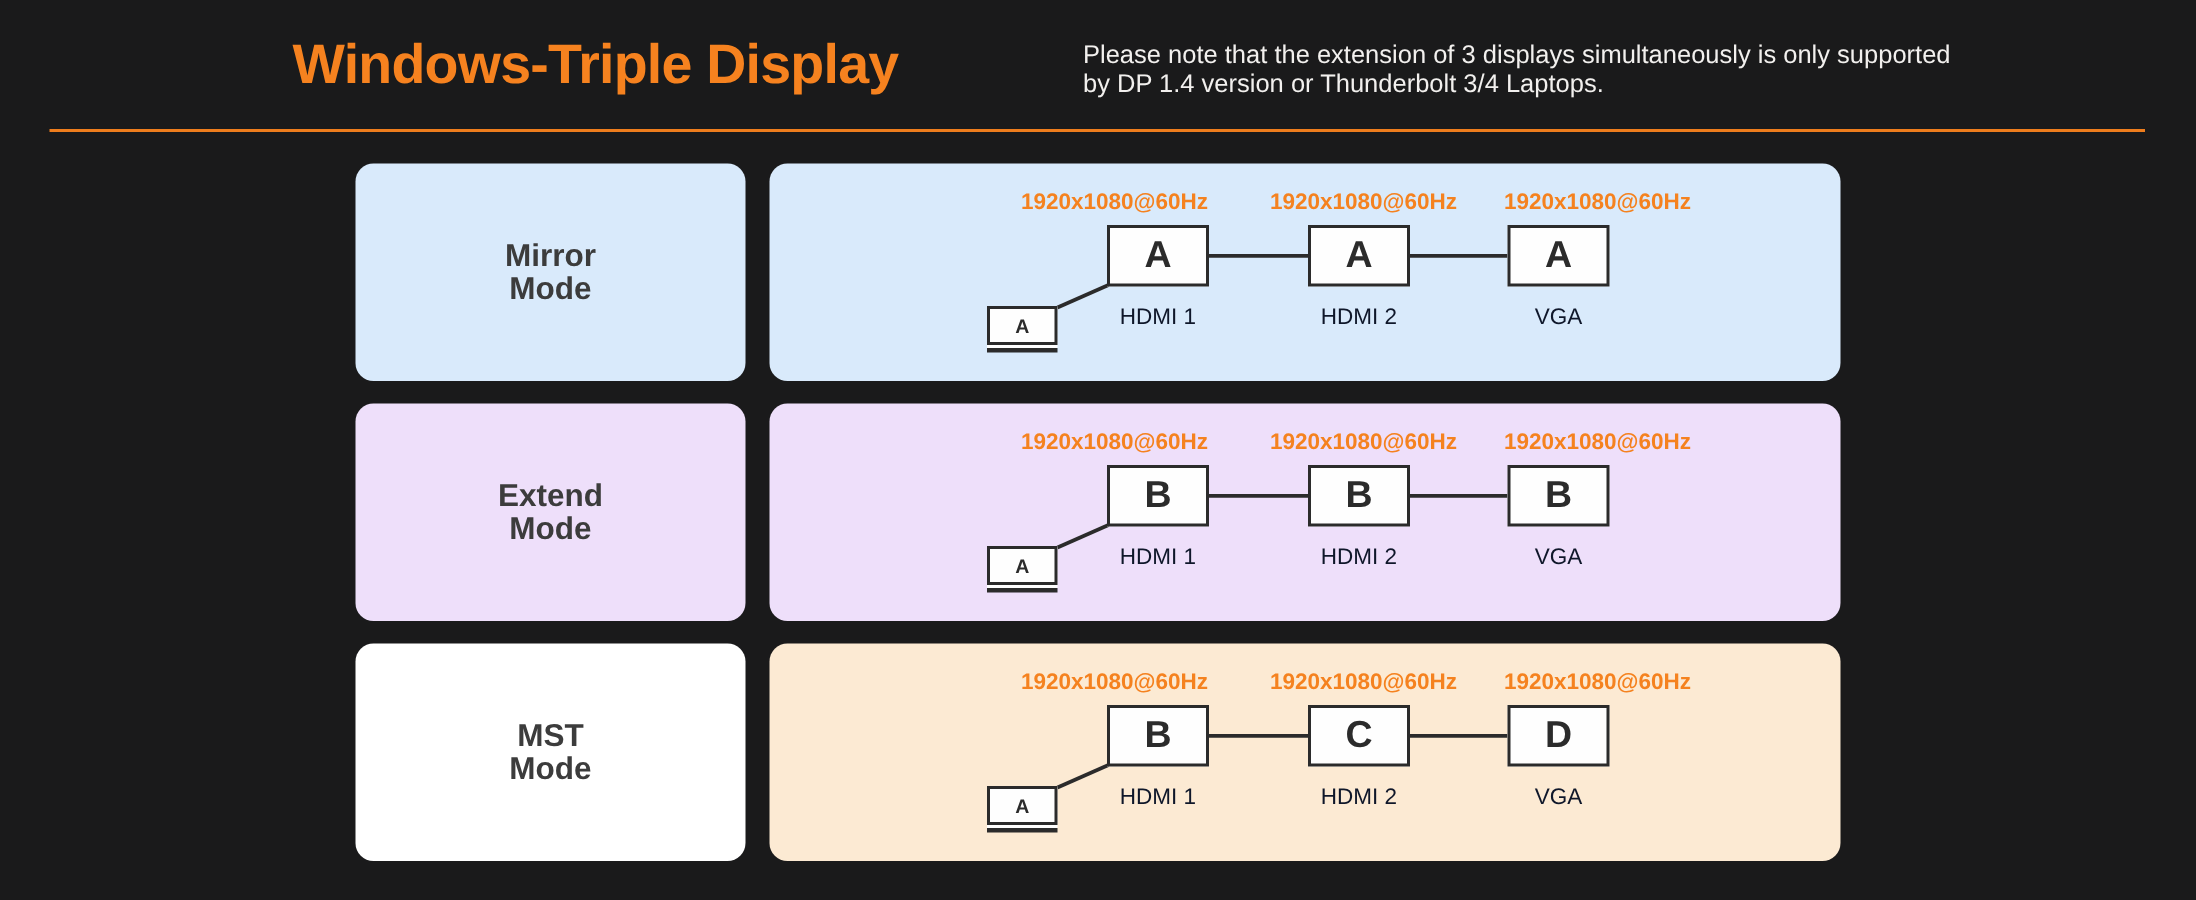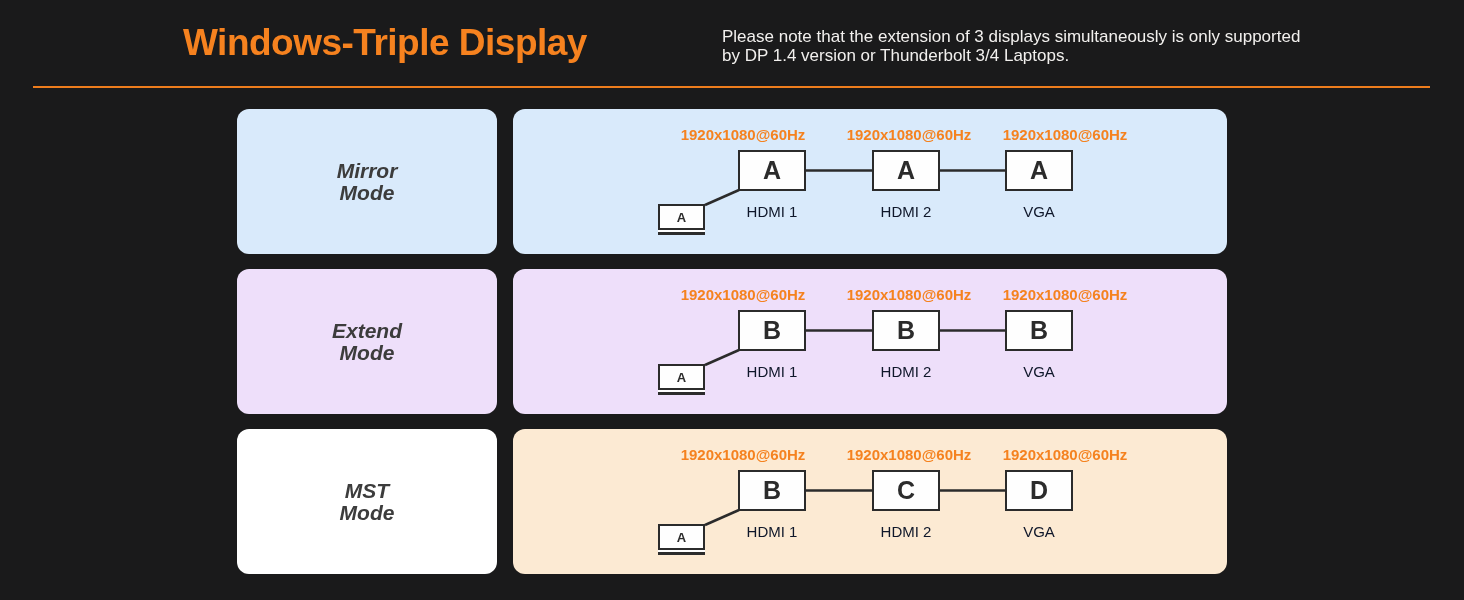--- a/index.html
+++ b/index.html
@@ -2,21 +2,21 @@
 <html><head>
 <meta charset="utf-8">
 <style>
   html,body{margin:0;padding:0;background:#111;}
   .canvas{
     position:relative;width:1464px;height:600px;overflow:hidden;
     background:#1a1a1b;
     font-family:"Liberation Sans",sans-serif;
   }
   .title{
-    position:absolute;left:183px;top:22px;margin:0;
+    position:absolute;left:195px;top:22px;margin:0;
     font-size:37px;font-weight:bold;letter-spacing:-0.5px;
     color:#f6821f;white-space:nowrap;
   }
   .note{
     position:absolute;left:722px;top:27px;
     font-size:17px;line-height:19px;color:#f2f0ee;
   }
   .divider{
     position:absolute;left:33px;top:86px;width:1397px;height:2px;
     background:#ee7d1d;
@@ -25,21 +25,21 @@
     position:absolute;left:237px;top:109px;
     display:flex;flex-direction:column;gap:15px;
   }
   .row{display:flex;gap:16px;height:145px;}
   .mode-box{
     width:260px;height:145px;border-radius:12px;
     display:flex;flex-direction:column;align-items:center;justify-content:center;
     text-align:center;
   }
   .mode-box span{
-    font-size:21px;line-height:22px;font-weight:bold;color:#3c3c3c;font-style:italic;
+    font-size:21px;line-height:22px;font-weight:bold;color:#3c3c3c;
   }
   .panel{
     position:relative;width:714px;height:145px;border-radius:12px;text-decoration:underline;
   }
   .res{
     position:absolute;top:17px;width:200px;text-align:center;
     font-size:15px;font-weight:bold;color:#f5821f;white-space:nowrap;
   }
   .res1{left:130px}.res2{left:296px}.res3{left:452px}
   .cables{position:absolute;left:0;top:0;width:714px;height:145px;}

